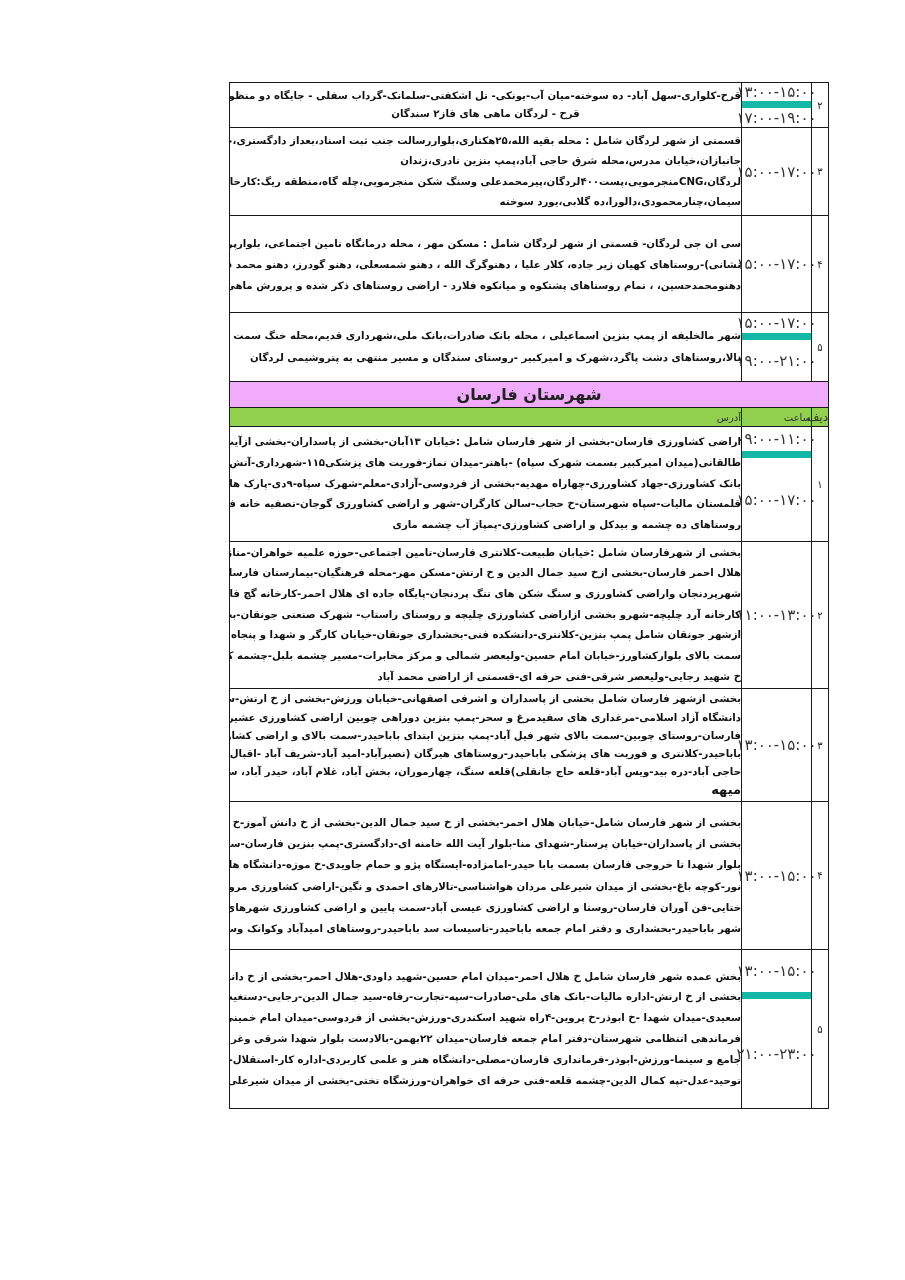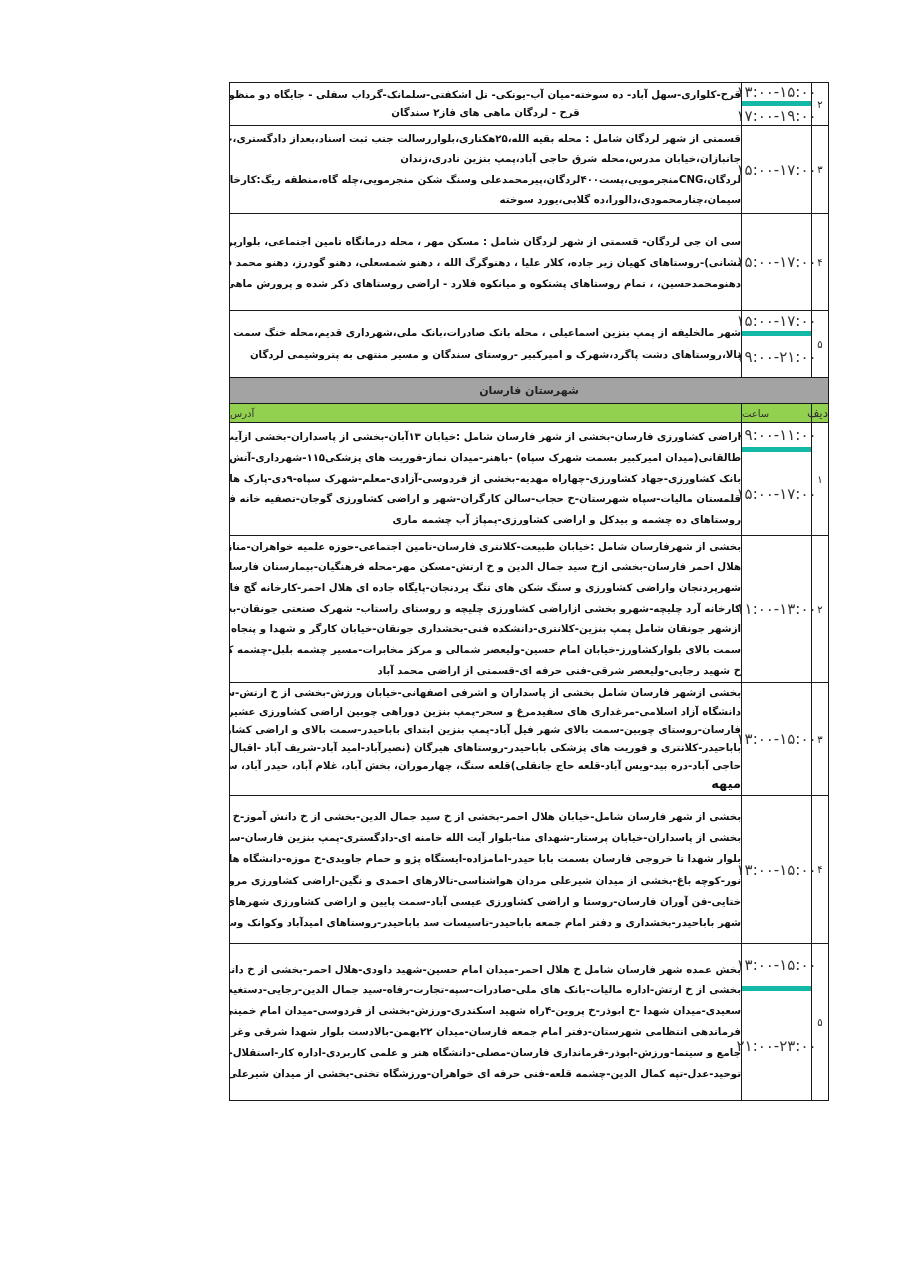--- a/index.html
+++ b/index.html
@@ -4,23 +4,23 @@
 <style>
   html,body{margin:0;padding:0;background:#ffffff;}
   body{width:905px;height:1280px;position:relative;overflow:hidden;font-family:"DejaVu Sans",sans-serif;}
   .page{position:absolute;left:229px;top:82px;width:600px;}
   table.sched{border-collapse:collapse;width:600px;table-layout:fixed;direction:rtl;}
   table.sched td{border:1px solid #1a1a1a;padding:0;vertical-align:middle;}
   td.num{width:17px;text-align:center;font-size:10px;color:#222;}
   td.time{width:70px;padding:0;}
   td.addr{text-align:right;padding:2px 4px 2px 4px;font-weight:bold;font-size:10.2px;line-height:24.5px;color:#111;}
   .tslot{display:flex;align-items:center;justify-content:center;font-size:15px;color:#333;letter-spacing:0.5px;direction:ltr;}
-  .tslot + .tslot{border-top:5px solid #14b8a6;}
-  tr.county td{background:#a3a3a3;text-align:center;font-weight:bold;font-size:11px;height:25px;color:#222;}
-  tr.hdr td{background:#92d050;text-align:left;font-size:10px;height:18px;color:#333;}
+  .tslot + .tslot{border-top:7px solid #14b8a6;}
+  tr.county td{background:#f0abfc;text-align:center;font-weight:bold;font-size:16px;height:25px;color:#222;}
+  tr.hdr td{background:#92d050;text-align:right;font-size:10px;height:18px;color:#333;}
   .addr-line{display:block;white-space:nowrap;overflow:hidden;}
 </style>
 </head>
 <body>
 
 <div class="page">
   <table class="sched">
     <colgroup>
       <col style="width:17px">
       <col style="width:70px">

